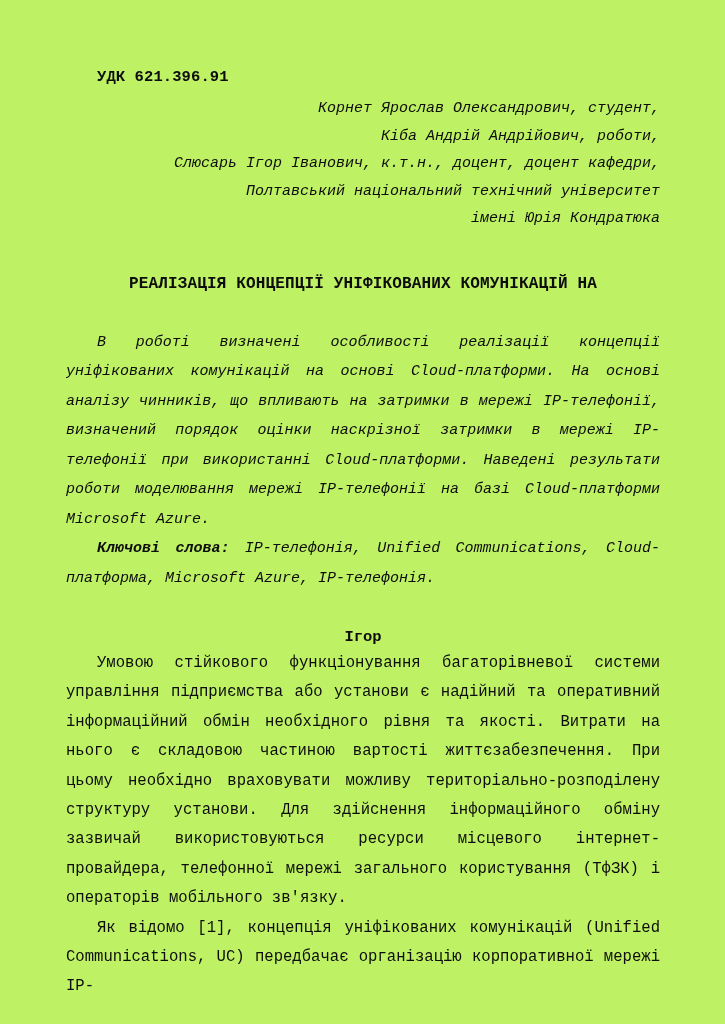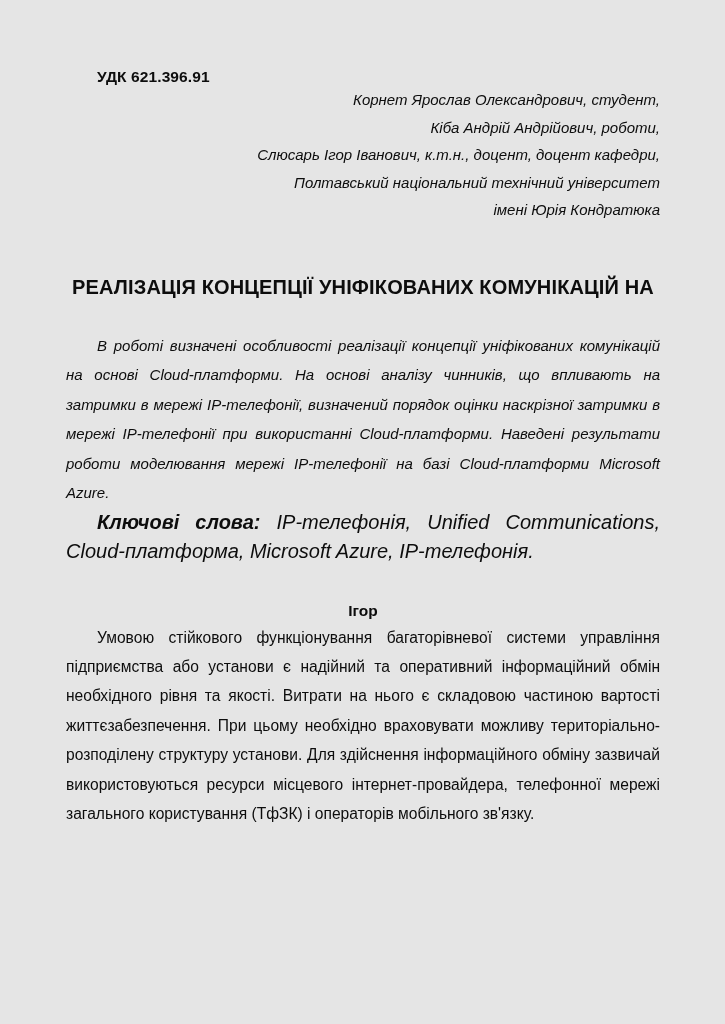--- a/index.html
+++ b/index.html
@@ -4,24 +4,24 @@
 <style>
   html, body {
     margin: 0;
     padding: 0;
     background: #ffffff;
   }
   .page {
     position: relative;
     width: 725px;
     height: 1024px;
-    background: #e5e5e5;
+    background: #bef264;
     margin: 0;
     overflow: hidden;
-    font-family: Liberation Sans, sans-serif;
+    font-family: Liberation Mono, monospace;
     color: #0d0d0d;
   }
   .content {
     position: absolute;
     left: 66px;
     top: 0;
     width: 594px;
   }
 
   
@@ -30,52 +30,52 @@
     padding-left: 31px;
   }
   .udc {
     font-size: 15.5px;
     font-weight: bold;
     letter-spacing: 0.1px;
   }
 
   
   .authors {
-    margin-top: 0;
+    margin-top: 9px;
     text-align: right;
     font-style: italic;
     font-size: 15px;
     line-height: 27.5px;
   }
   .authors .line { white-space: nowrap; }
 
   
   .title {
-    margin-top: 48px;
+    margin-top: 36px;
     text-align: center;
     font-weight: bold;
-    font-size: 20px;
+    font-size: 16px;
     line-height: 31px;
     letter-spacing: 0.15px;
   }
 
   
   .abstract {
     margin-top: 28px;
     font-style: italic;
     font-size: 15px;
     line-height: 29.5px;
     text-align: justify;
     text-indent: 31px;
     hyphens: none;
   }
   .keywords {
     margin-top: 0px;
     font-style: italic;
-    font-size: 20px;
+    font-size: 15px;
     line-height: 29.5px;
     text-align: justify;
     text-indent: 31px;
   }
   .keywords .kw-label {
     font-weight: bold;
     font-style: italic;
   }
 
   
@@ -121,15 +121,16 @@
       <div>РЕАЛІЗАЦІЯ КОНЦЕПЦІЇ УНІФІКОВАНИХ КОМУНІКАЦІЙ НА</div>
     </div>
 
     <div class="abstract">В роботі визначені особливості реалізації концепції уніфікованих комунікацій на основі Cloud-платформи. На основі аналізу чинників, що впливають на затримки в мережі IP-телефонії, визначений порядок оцінки наскрізної затримки в мережі IP-телефонії при використанні Cloud-платформи. Наведені результати роботи моделювання мережі IP-телефонії на базі Cloud-платформи Microsoft Azure.</div>
 
     <div class="keywords"><span class="kw-label">Ключові слова:</span> <span>IP-телефонія, Unified Communications, Cloud-платформа, Microsoft Azure, IP-телефонія.</span></div>
 
     <div class="section-heading">Ігор</div>
 
     <div class="body-par first">Умовою стійкового функціонування багаторівневої системи управління підприємства або установи є надійний та оперативний інформаційний обмін необхідного рівня та якості. Витрати на нього є складовою частиною вартості життєзабезпечення. При цьому необхідно враховувати можливу територіально-розподілену структуру установи. Для здійснення інформаційного обміну зазвичай використовуються ресурси місцевого інтернет-провайдера, телефонної мережі загального користування (ТфЗК) і операторів мобільного зв'язку.</div>
+    <div class="body-par">Як відомо [1], концепція уніфікованих комунікацій (Unified Communications, UC) передбачає організацію корпоративної мережі IP-</div>
 
   </div>
 </div>
 
 </body></html>

